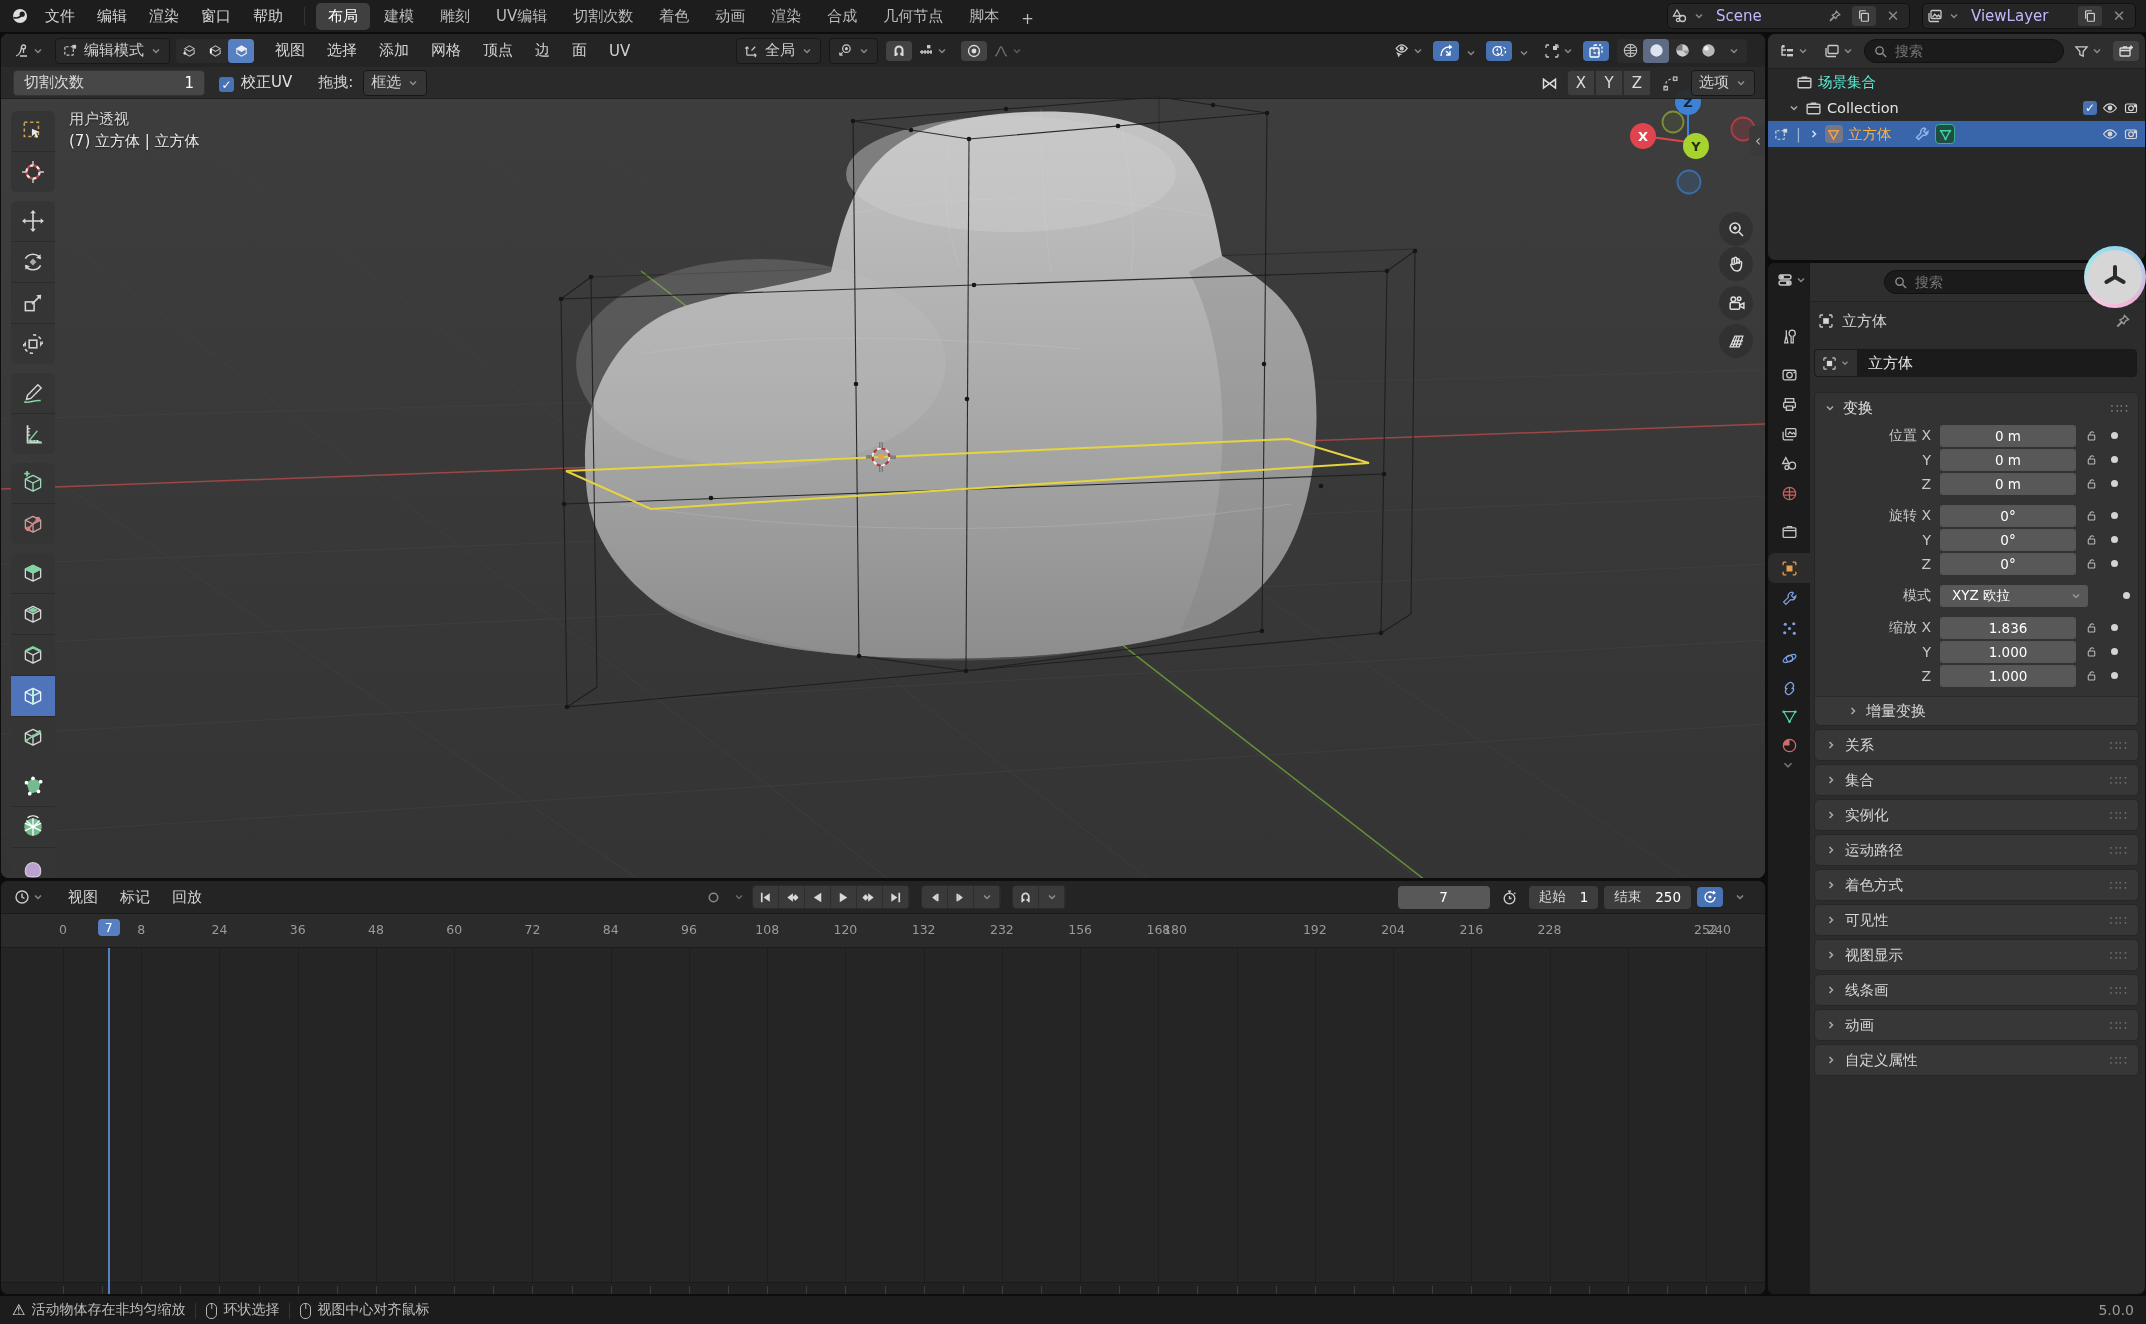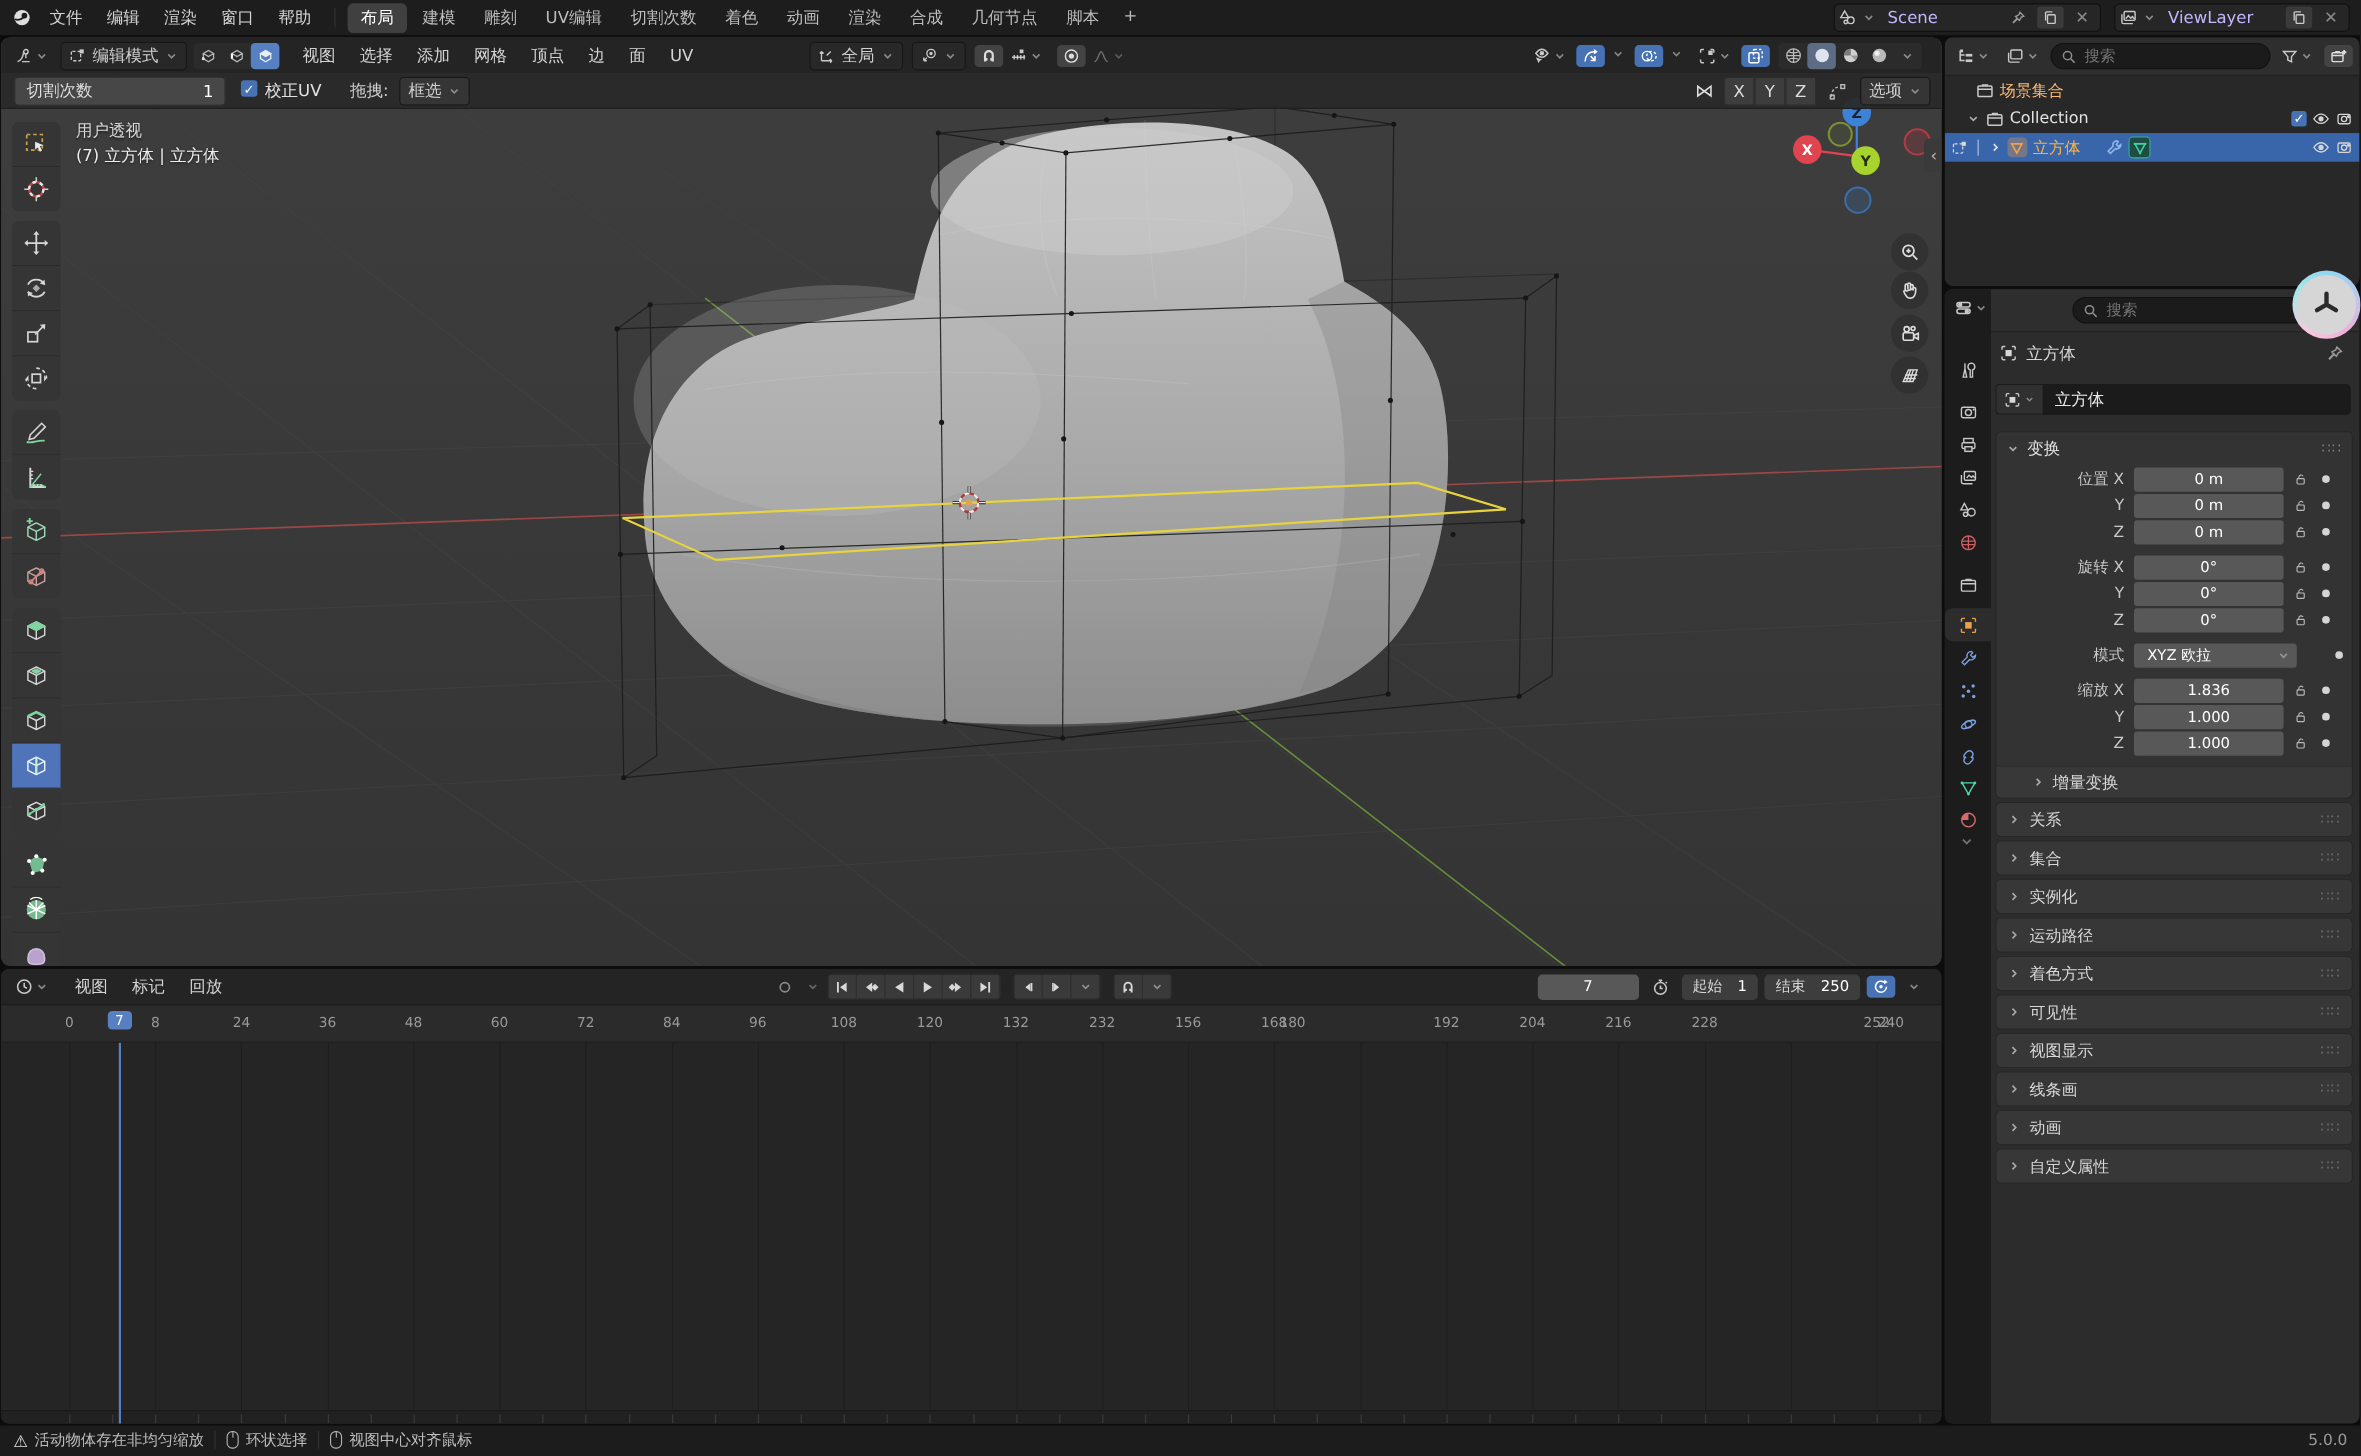--- a/index.html
+++ b/index.html
@@ -1,19 +1,19 @@
 <!DOCTYPE html>
 <html style="--accent: #4772b3; --selection-blue: #3966ab; --active-tool: #4f74ba; --workspace-active-bg: #404040; --axis-x: #a84848; --axis-y: #6e9e3a; --gizmo-x: #e0444e; --gizmo-y: #a6d32e; --gizmo-z: #3d82d6; --loopcut-yellow: #e6d33f; --active-object-text: #ffb03b;"><head>
 <meta charset="utf-8">
 <style>
   html,body{margin:0;padding:0}
   body{width:2146px;height:1324px;background:#0c0c0c;font-family:"DejaVu Sans","Liberation Sans",sans-serif;
        color:#cfcfcf;font-size:15px;overflow:hidden;position:relative}
   .region{position:absolute;box-sizing:border-box;overflow:hidden}
-  .flex{display:flex;align-items:flex-start}
+  .flex{display:flex;align-items:flex-end}
   .icon{display:inline-flex;align-items:center;justify-content:center;flex:0 0 auto}
   .icon svg{display:block}
   input{font-family:inherit}
   
   #topbar{left:0;top:0;width:2146px;height:32px;background:#1d1d1d;display:flex;align-items:center;padding:0 10px;gap:4px}
   .menu-item{padding:3px 11px;border-radius:4px;color:#d4d4d4;cursor:default}
   .ws-tab{padding:4px 12px;border-radius:5px;color:#bdbdbd;margin:0 1px;white-space:nowrap}
   .ws-tab.active{background:var(--workspace-active-bg,#404040);color:#fff}
   .ws-add{padding:2px 9px;color:#bdbdbd}
   .id-widget{display:flex;align-items:center;background:#262626;border:1px solid #111;border-radius:5px;height:24px;padding:0 4px;gap:5px;margin-left:8px}
@@ -830,21 +830,21 @@
       </span>
   </div>
   <div id="olRows">
       <div class="ol-row">
         <span class="icon" style="margin-left:22px">
           <svg width="17" height="17" viewBox="0 0 16 16" fill="none" stroke="#c9c9c9" stroke-width="1.3">
             <rect x="2" y="4" width="12" height="9" rx="1"></rect>
             <path d="M2 6.8h12M6 4V3h4v1"></path>
           </svg>
         </span>
-        <span style="color:#fdba74">场景集合</span>
+        <span style="color:#5eead4">场景集合</span>
       </div>
       <div class="ol-row">
         <span class="icon" style="margin-left:14px">
           <svg viewBox="0 0 12 12" width="12" height="12" fill="none" stroke="#aaa" stroke-width="1.5">
             <path d="M3 4.5l3 3 3-3"></path>
           </svg>
         </span>
         <span class="icon">
           <svg width="17" height="17" viewBox="0 0 16 16" fill="none" stroke="#c9c9c9" stroke-width="1.3">
             <rect x="2" y="4" width="12" height="9" rx="1"></rect>

